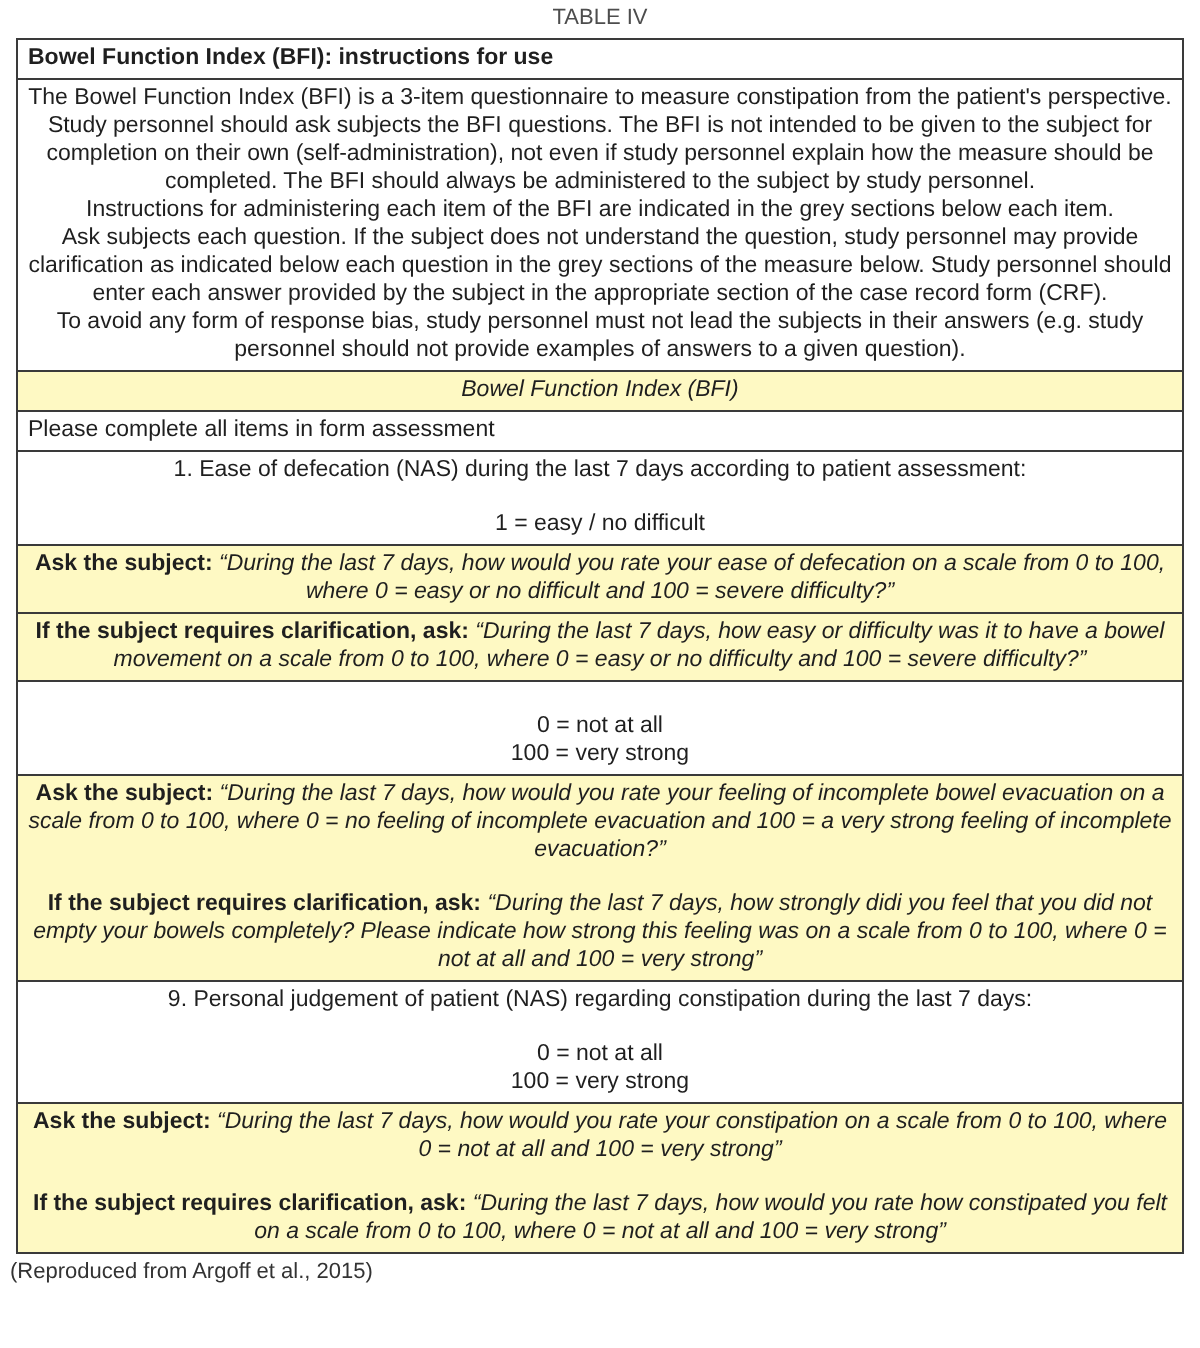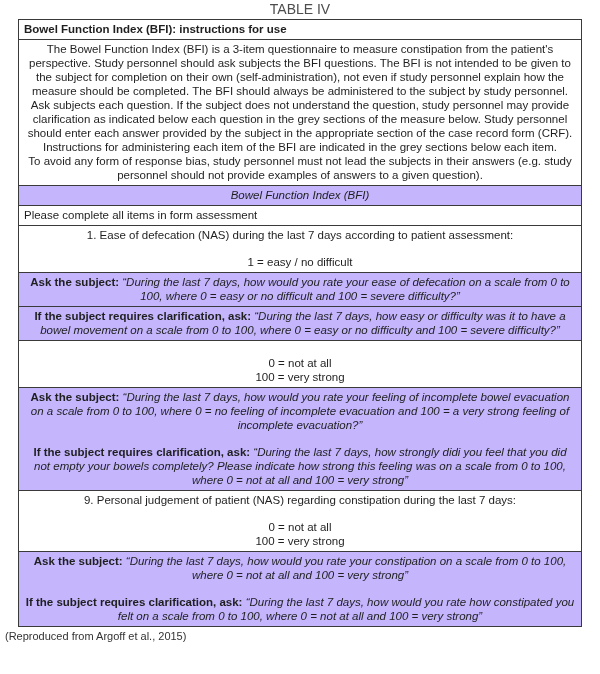--- a/index.html
+++ b/index.html
@@ -8,36 +8,36 @@
     min-height: 674px;
     background: #ffffff;
     font-family: "Liberation Sans", "DejaVu Sans", sans-serif;
     font-size: 11.5px;
     line-height: 14px;
     color: #1f1f1f;
   }
   .caption {
     text-align: center;
     color: #4d4d4d;
-    font-size: 14px;
+    font-size: 11px;
     line-height: 13px;
     padding: 3px 0 3px 0;
   }
   .caption .line { display: block; }
   .tbl {
-    margin: 0 18px;
+    margin: 0 8px;
     border: 1px solid #3a3a3a;
     background: #ffffff;
   }
   .row {
     padding: 2px 5px 3px 5px;
     border-bottom: 1px solid #3a3a3a;
   }
   .row:last-child { border-bottom: none; }
-  .grey { background: #c4b5fd; }
+  .grey { background: #fef9c3; }
   .bold { font-weight: bold; }
   .italic { font-style: italic; }
   .center { text-align: center; }
   p { margin: 0; text-align: center; }
   .blank { height: 13px; }
   .footnote {
     padding: 2px 5px;
     font-size: 11px;
     color: #333333;
   }
@@ -48,22 +48,22 @@
 <div class="caption">
   <span class="line">TABLE IV</span>
 </div>
 
 <div class="tbl">
 
   <div class="row bold">Bowel Function Index (BFI): instructions for use</div>
 
   <div class="row">
     <p>The Bowel Function Index (BFI) is a 3-item questionnaire to measure constipation from the patient's perspective. Study personnel should ask subjects the BFI questions. The BFI is not intended to be given to the subject for completion on their own (self-administration), not even if study personnel explain how the measure should be completed. The BFI should always be administered to the subject by study personnel.</p>
+    <p>Instructions for administering each item of the BFI are indicated in the grey sections below each item.</p>
     <p>Ask subjects each question. If the subject does not understand the question, study personnel may provide clarification as indicated below each question in the grey sections of the measure below. Study personnel should enter each answer provided by the subject in the appropriate section of the case record form (CRF).</p>
-    <p>Instructions for administering each item of the BFI are indicated in the grey sections below each item.</p>
     <p>To avoid any form of response bias, study personnel must not lead the subjects in their answers (e.g. study personnel should not provide examples of answers to a given question).</p>
   </div>
 
   <div class="row grey center italic">Bowel Function Index (BFI)</div>
 
   <div class="row">Please complete all items in form assessment</div>
 
   <div class="row">
     <p>1. Ease of defecation (NAS) during the last 7 days according to patient assessment:</p>
     <div class="blank"></div>

